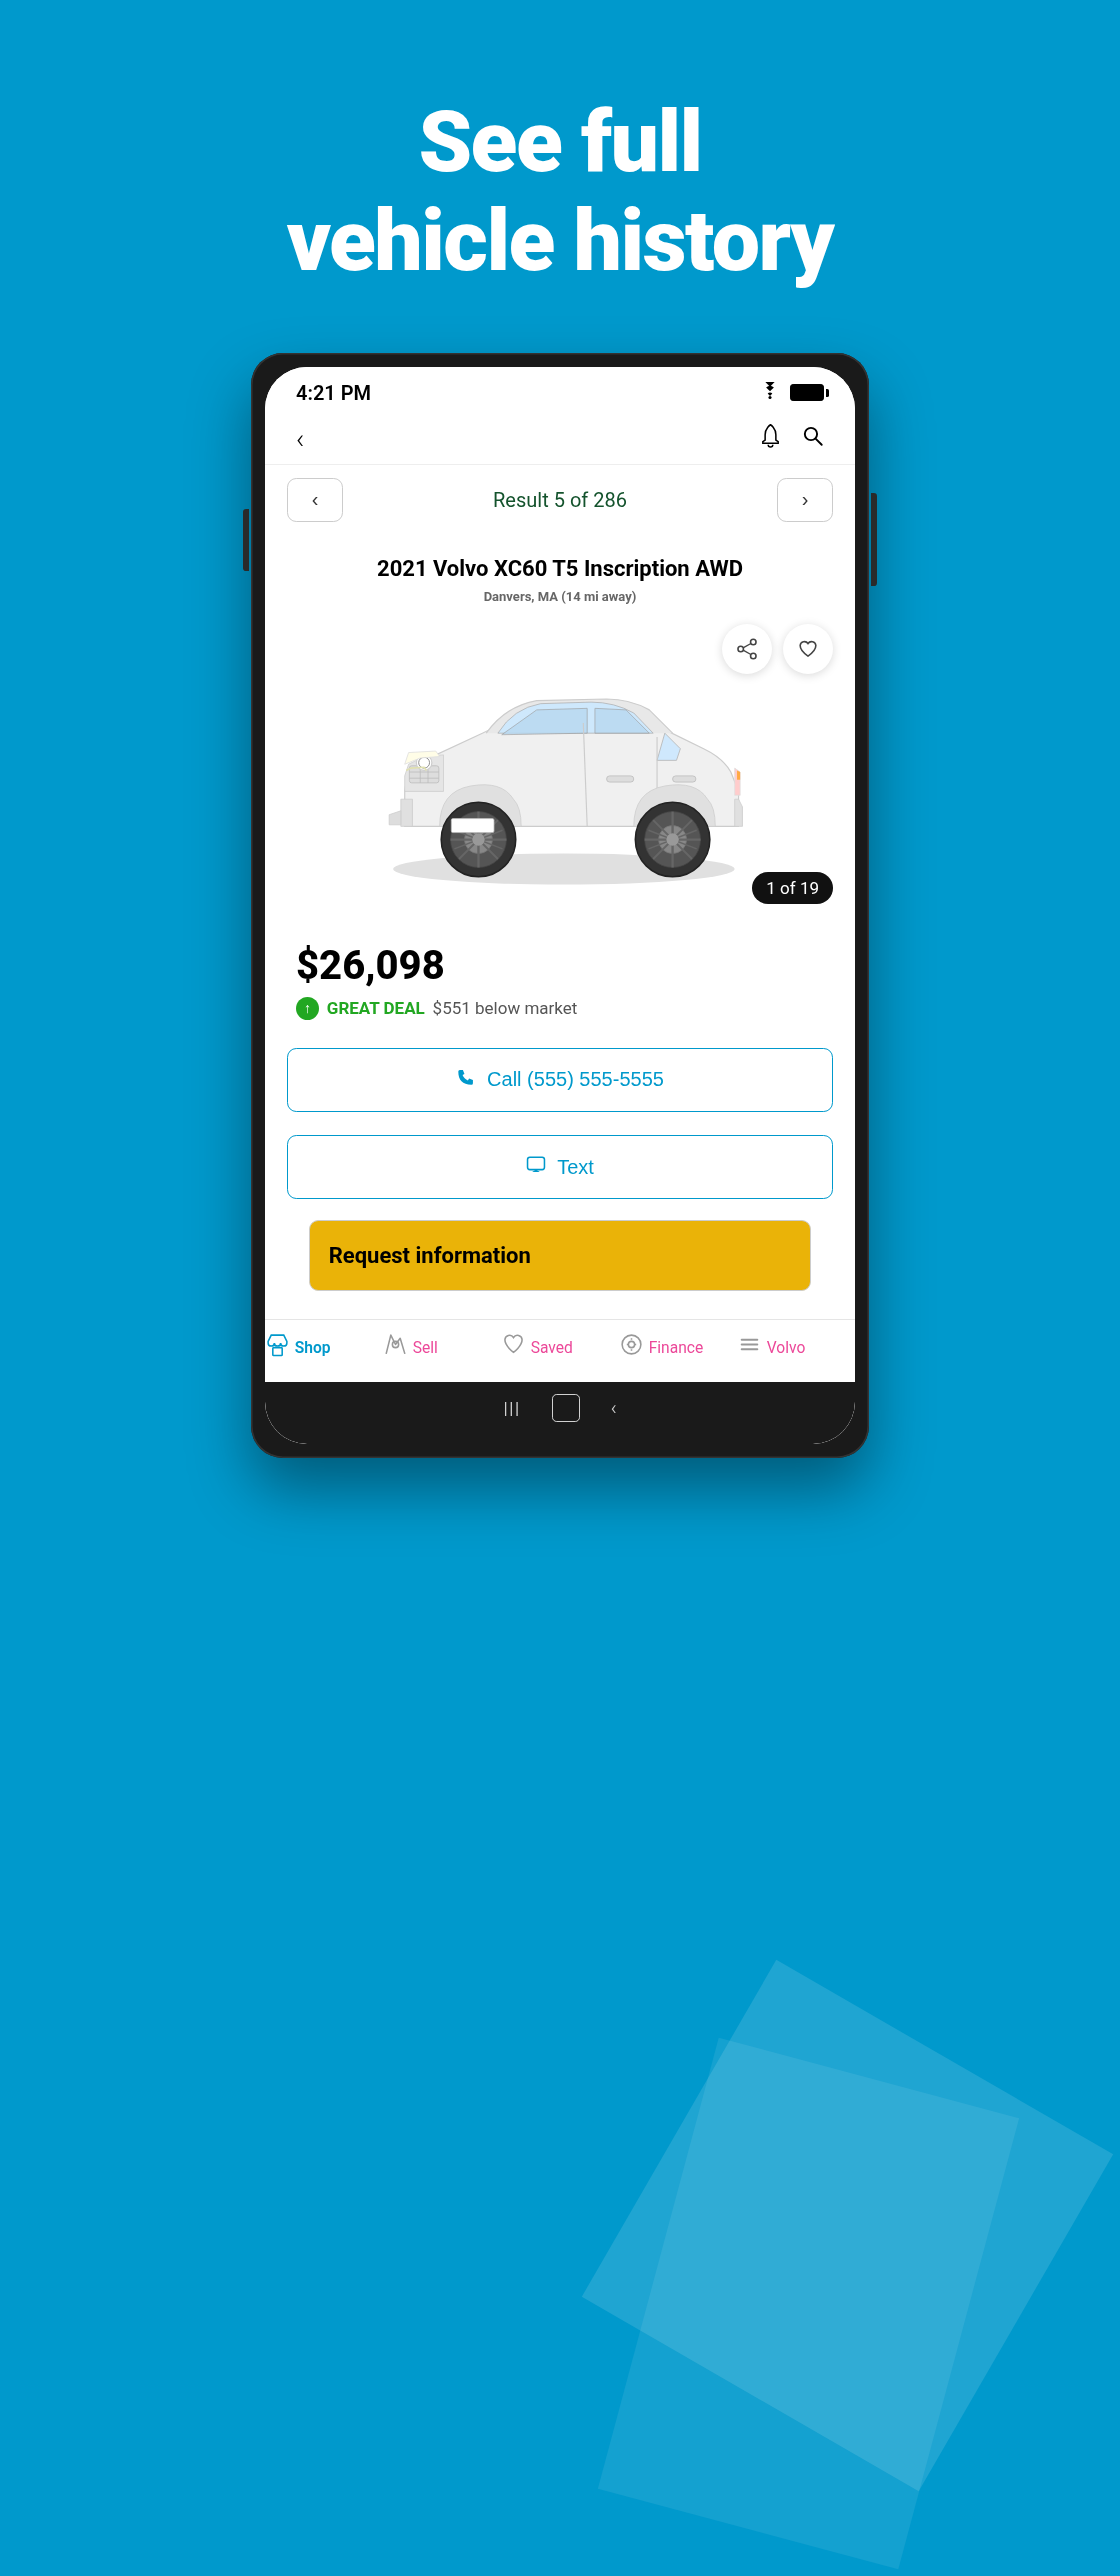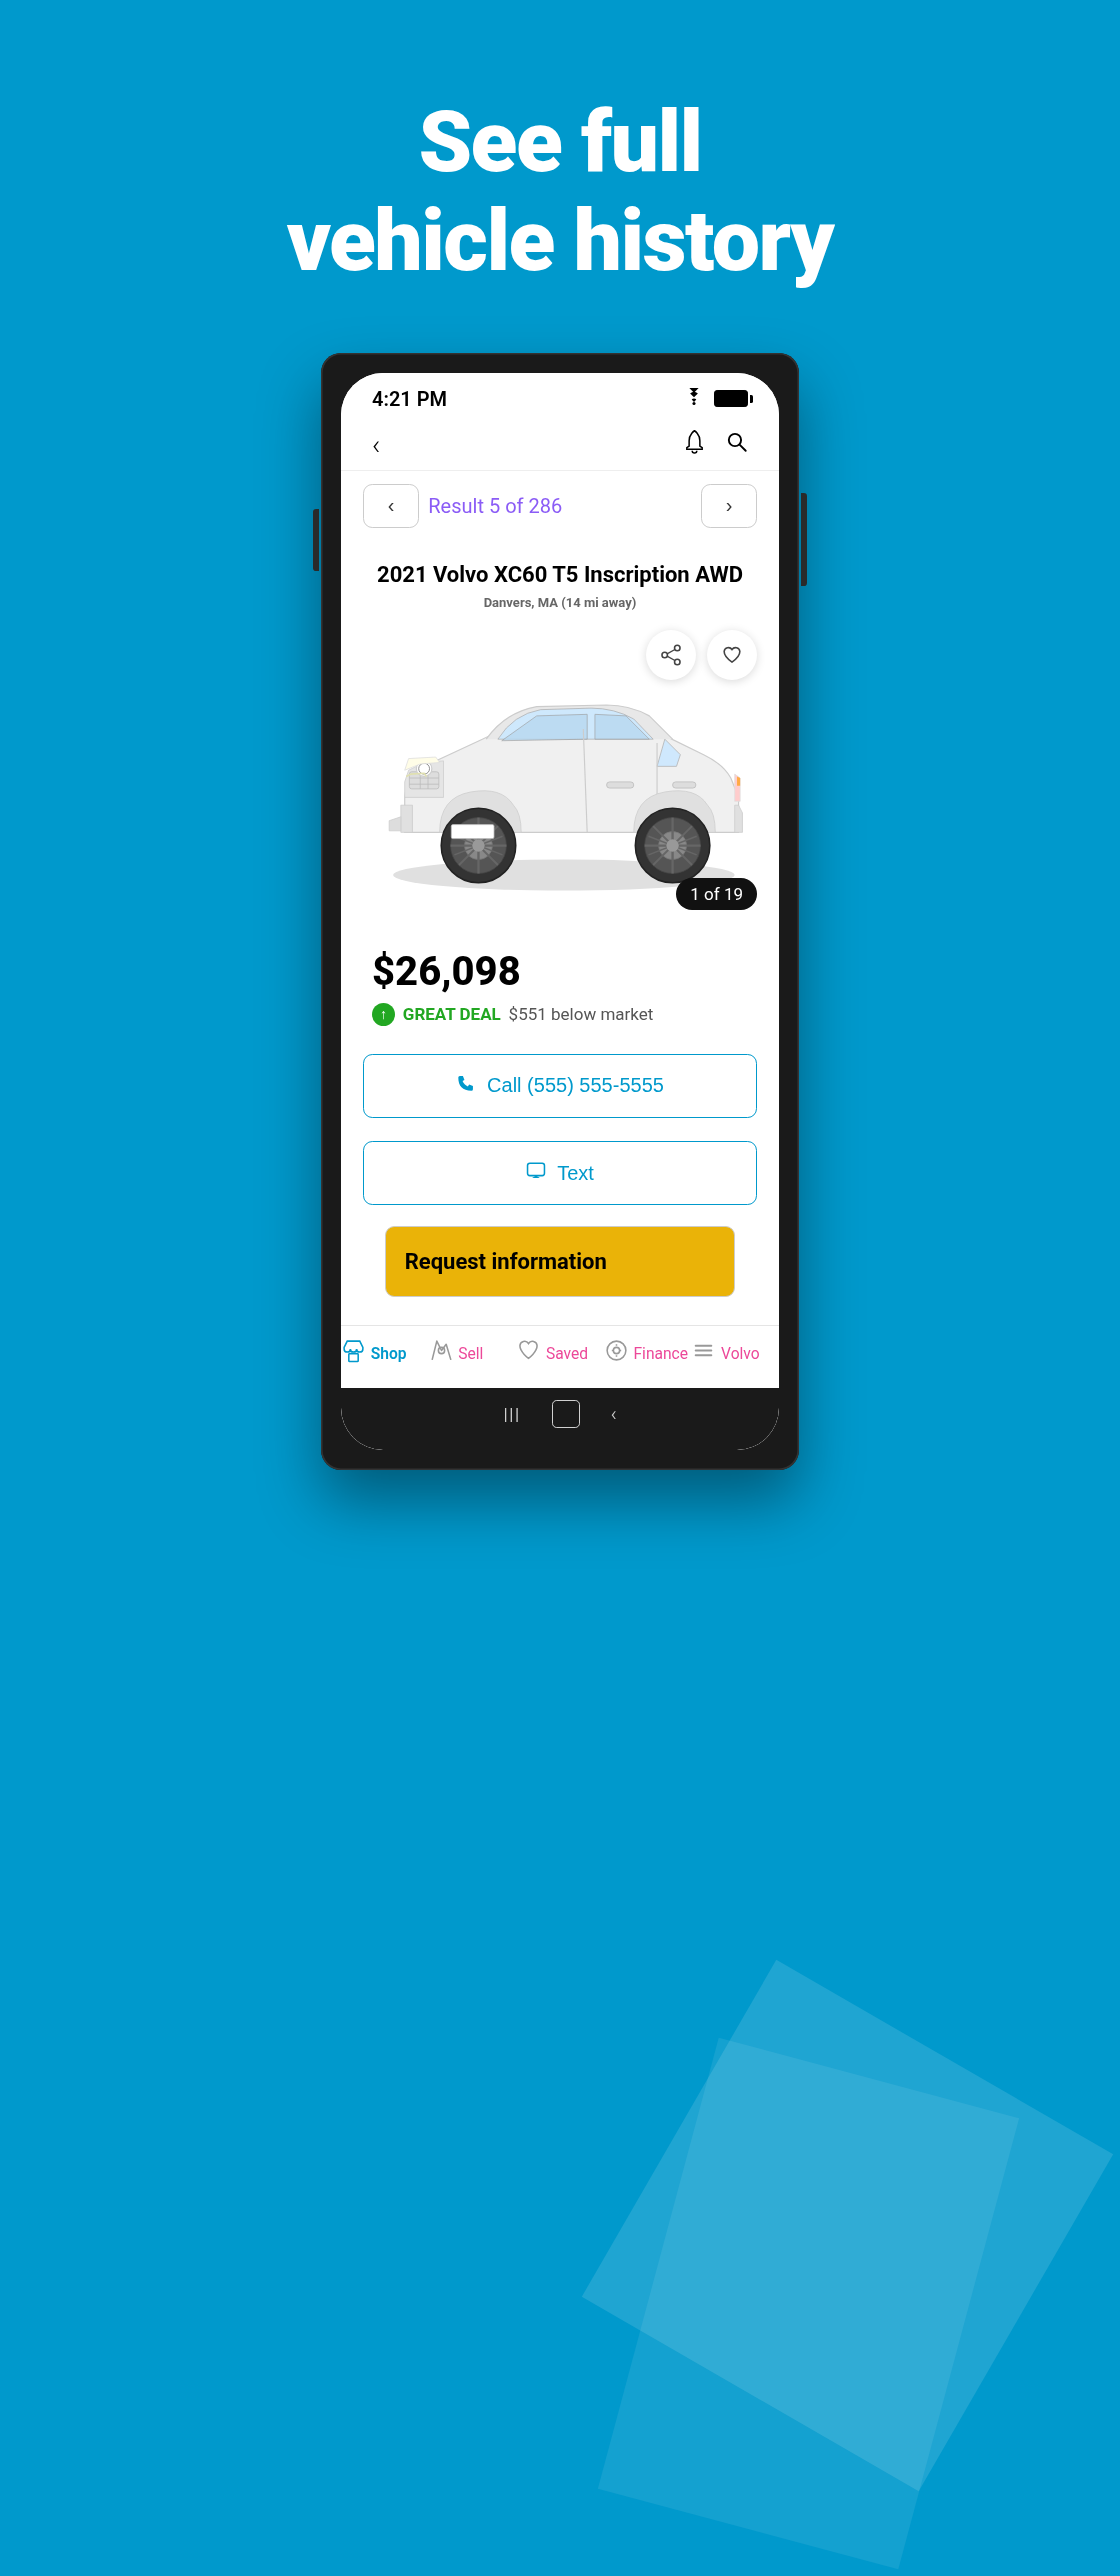--- a/index.html
+++ b/index.html
@@ -21,24 +21,24 @@
       margin-top: 93px;
       margin-bottom: 62px;
       font-weight: 900;
       font-size: 86px;
       line-height: 1.15;
       letter-spacing: -1.6px;
     }
 
     
     .phone-shell {
-      width: 478px;
+      width: 618px;
       background: #1a1a1a;
-      border-radius: 20px;
-      padding: 20px;
+      border-radius: 32px;
+      padding: 14px;
       box-shadow: 0 31px 62px rgba(0,0,0,0.4), inset 0 0 0 1.6px #333;
       position: relative;
     }
 
     
     .phone-shell::before {
       content: '';
       position: absolute;
       left: -7.8px;
       top: 156px;
@@ -150,21 +150,22 @@
       font-size: 20px;
       cursor: pointer;
       display: flex;
       align-items: center;
       justify-content: center;
       color: #333;
       flex-shrink: 0;
     }
     .nav-result-text {
       font-size: 20px;
-      color: #8b5cf6;
+      color: #14532d;
+      text-align: center;
       flex: 1;
       font-weight: 400;
     }
 
     
     .car-info {
       background: white;
       padding: 22px 31px 12.4px;
       text-align: center;
     }

